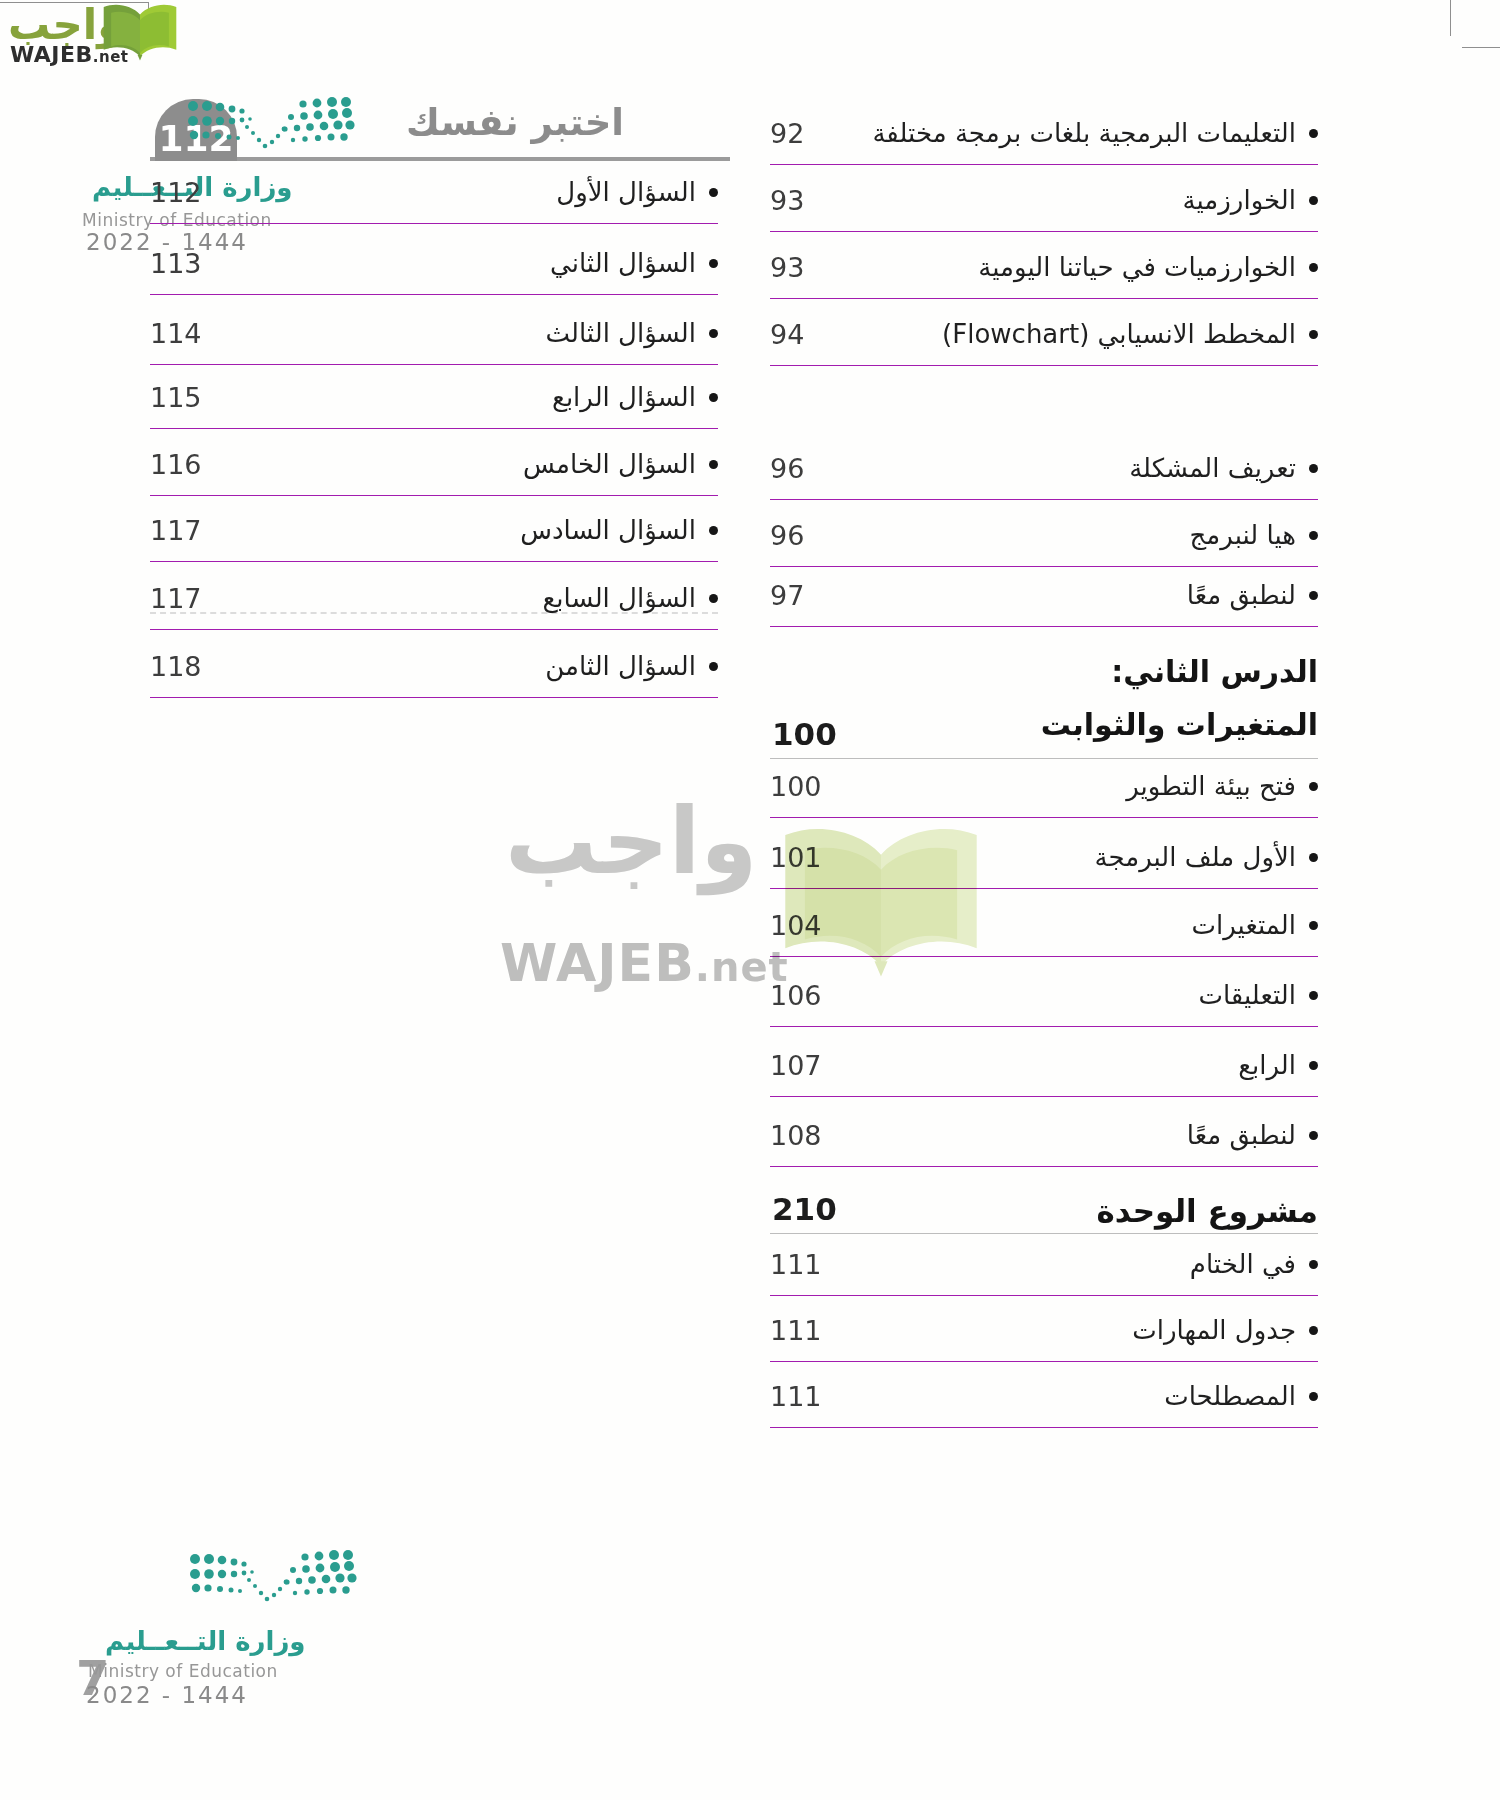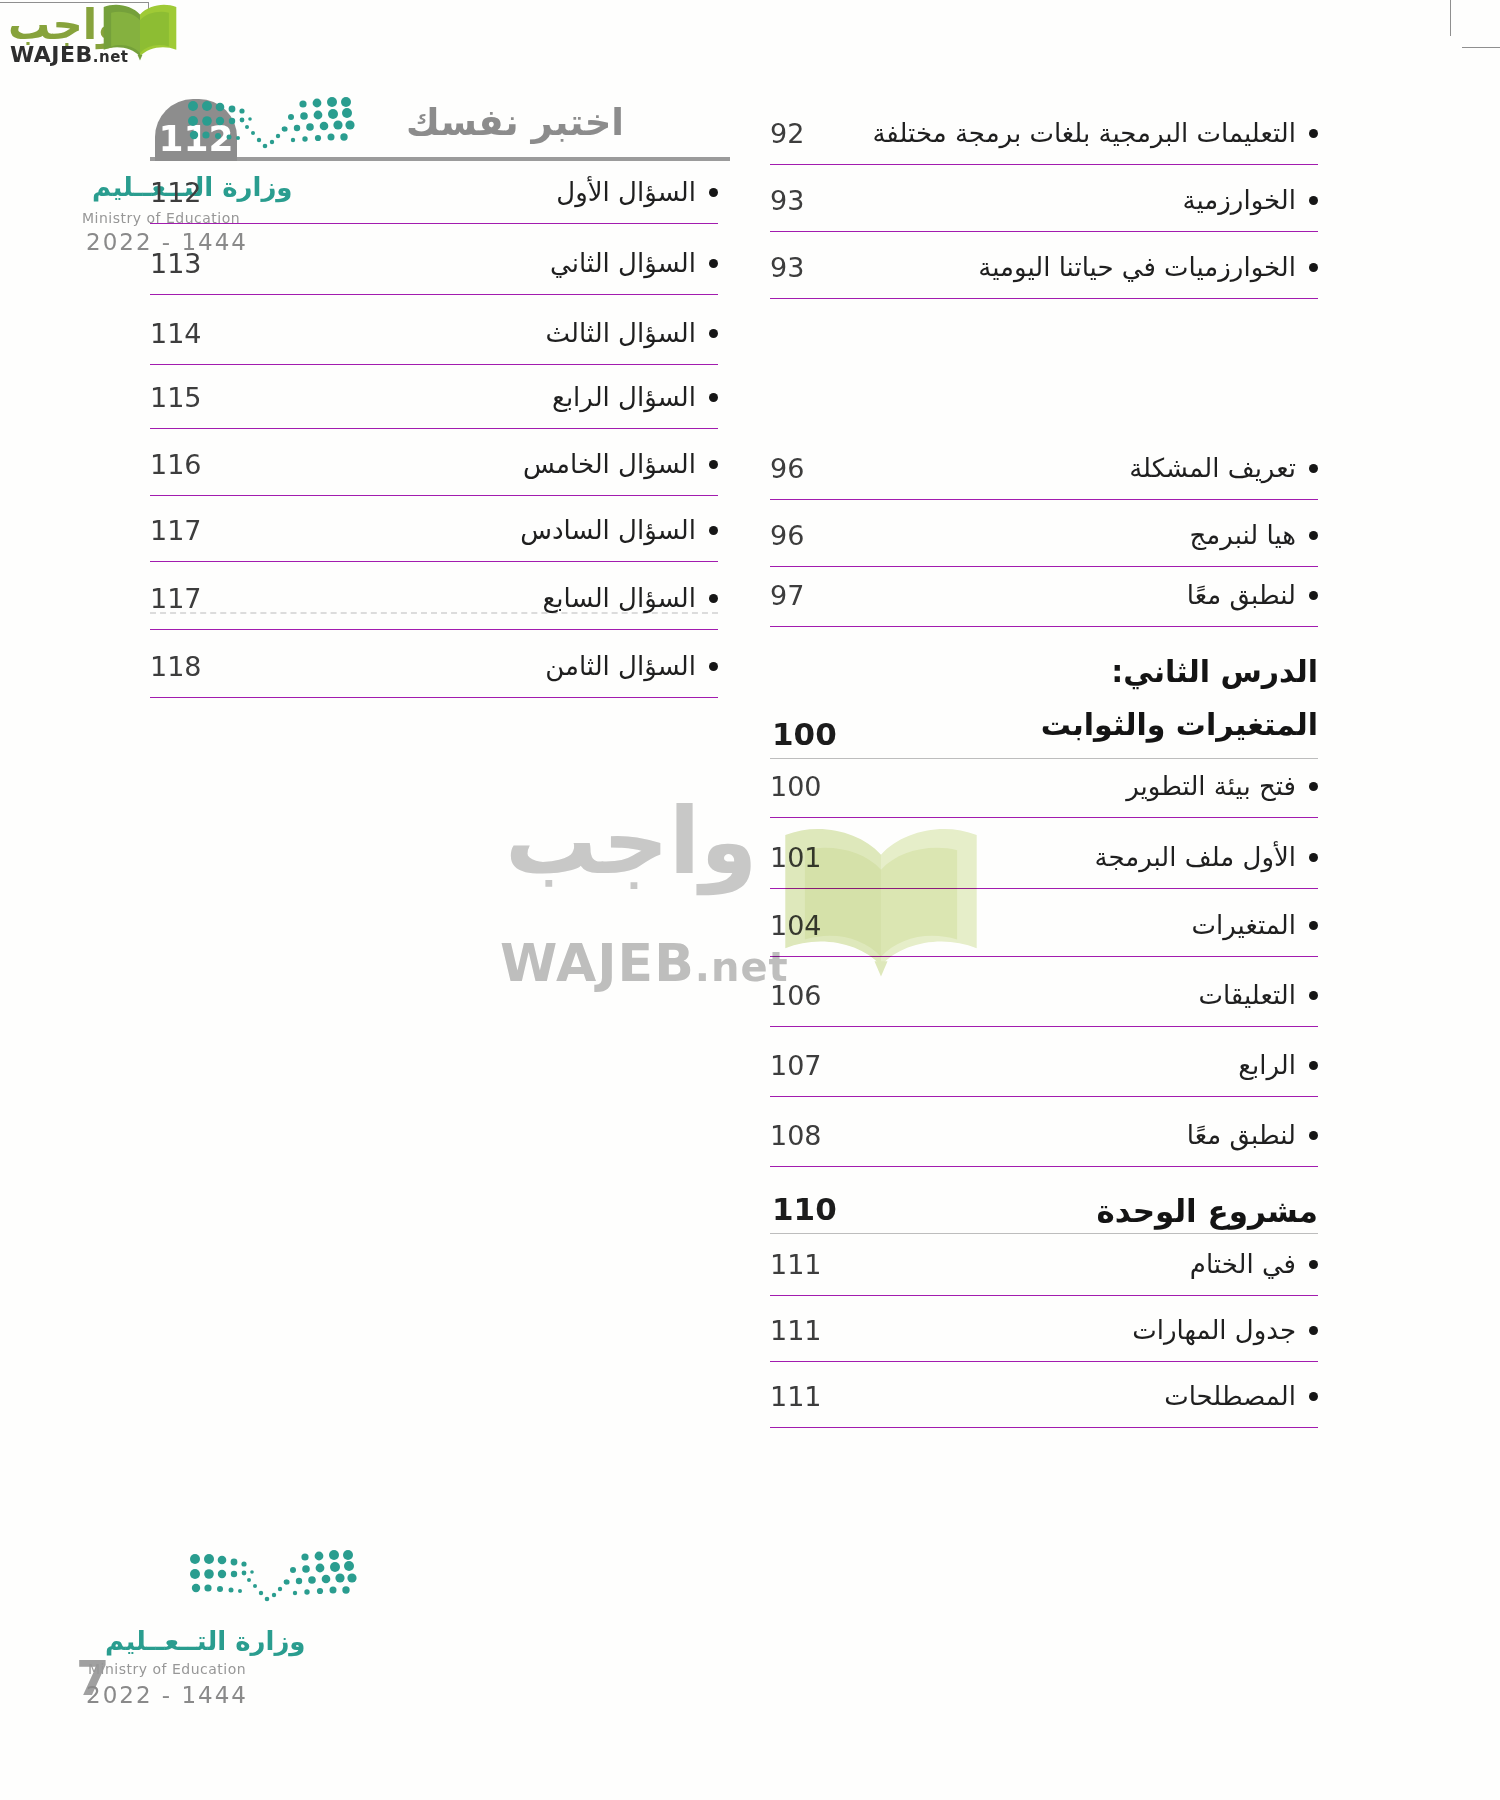--- a/index.html
+++ b/index.html
@@ -26,21 +26,21 @@
   .title-rule{position:absolute;left:150px;top:157px;width:580px;height:4px;background:#9b9b9b;z-index:1;}
   .left-title{position:absolute;left:300px;top:101px;width:430px;text-align:center;
     font-size:37px;font-weight:bold;color:#8c8c8c;z-index:1;direction:rtl;}
   .moe-dots{position:absolute;color:#2a9d8f;z-index:3;}
   .moe-dots.top{left:185px;top:96px;}
   .moe-dots.bottom{left:187px;top:1549px;}
   
   .moe-ar{position:absolute;font-size:26px;font-weight:bold;color:#2a9d8f;white-space:nowrap;direction:rtl;z-index:0;}
   .moe-ar.top{left:92px;top:172px;}
   .moe-ar.bottom{left:105px;top:1626px;}
-  .moe-en{position:absolute;font-size:14px;color:#979797;letter-spacing:.5px;white-space:nowrap;z-index:0;}
+  .moe-en{position:absolute;font-size:17px;color:#979797;letter-spacing:.5px;white-space:nowrap;z-index:0;}
   .moe-en.top{left:82px;top:210px;}
   .moe-en.bottom{left:88px;top:1661px;}
   .moe-years{position:absolute;font-size:23px;color:#8a8a8a;letter-spacing:2px;white-space:nowrap;z-index:0;}
   .moe-years.top{left:86px;top:229px;}
   .moe-years.bottom{left:86px;top:1682px;}
   .folio{position:absolute;left:76px;top:1650px;font-size:48px;font-weight:bold;color:#a0a0a0;z-index:0;}
   
   .row{position:absolute;height:46px;display:flex;justify-content:space-between;align-items:flex-start;
     border-bottom:1px solid #a21caf;box-sizing:content-box;z-index:1;}
   .left-row{left:150px;width:568px;}
@@ -223,20 +223,27 @@
         <span>الخوارزمية</span>
       </span>
   </div>
   <div class="row right-row" style="top:252px">
     <span class="pg">93</span>
     <span class="lbl">
         <span class="bullet"></span>
         <span>الخوارزميات في حياتنا اليومية</span>
       </span>
   </div>
+  <div class="row right-row" style="top:319px">
+    <span class="pg">94</span>
+    <span class="lbl">
+        <span class="bullet"></span>
+        <span>المخطط الانسيابي (Flowchart)</span>
+      </span>
+  </div>
   <div class="row right-row" style="top:453px">
     <span class="pg">96</span>
     <span class="lbl">
         <span class="bullet"></span>
         <span>تعريف المشكلة</span>
       </span>
   </div>
   <div class="row right-row" style="top:520px">
     <span class="pg">96</span>
     <span class="lbl">
@@ -298,21 +305,21 @@
   <div class="row right-row" style="top:1120px">
     <span class="pg">108</span>
     <span class="lbl">
         <span class="bullet"></span>
         <span>لنطبق معًا</span>
       </span>
   </div>
 
   <div class="sec-head" id="proj">
     <span class="proj-label">مشروع الوحدة</span>
-    <span class="sec-pg">110</span>
+    <span class="sec-pg">210</span>
   </div>
 
   <div class="row right-row" style="top:1249px">
     <span class="pg">111</span>
     <span class="lbl">
         <span class="bullet"></span>
         <span>في الختام</span>
       </span>
   </div>
   <div class="row right-row" style="top:1315px">

